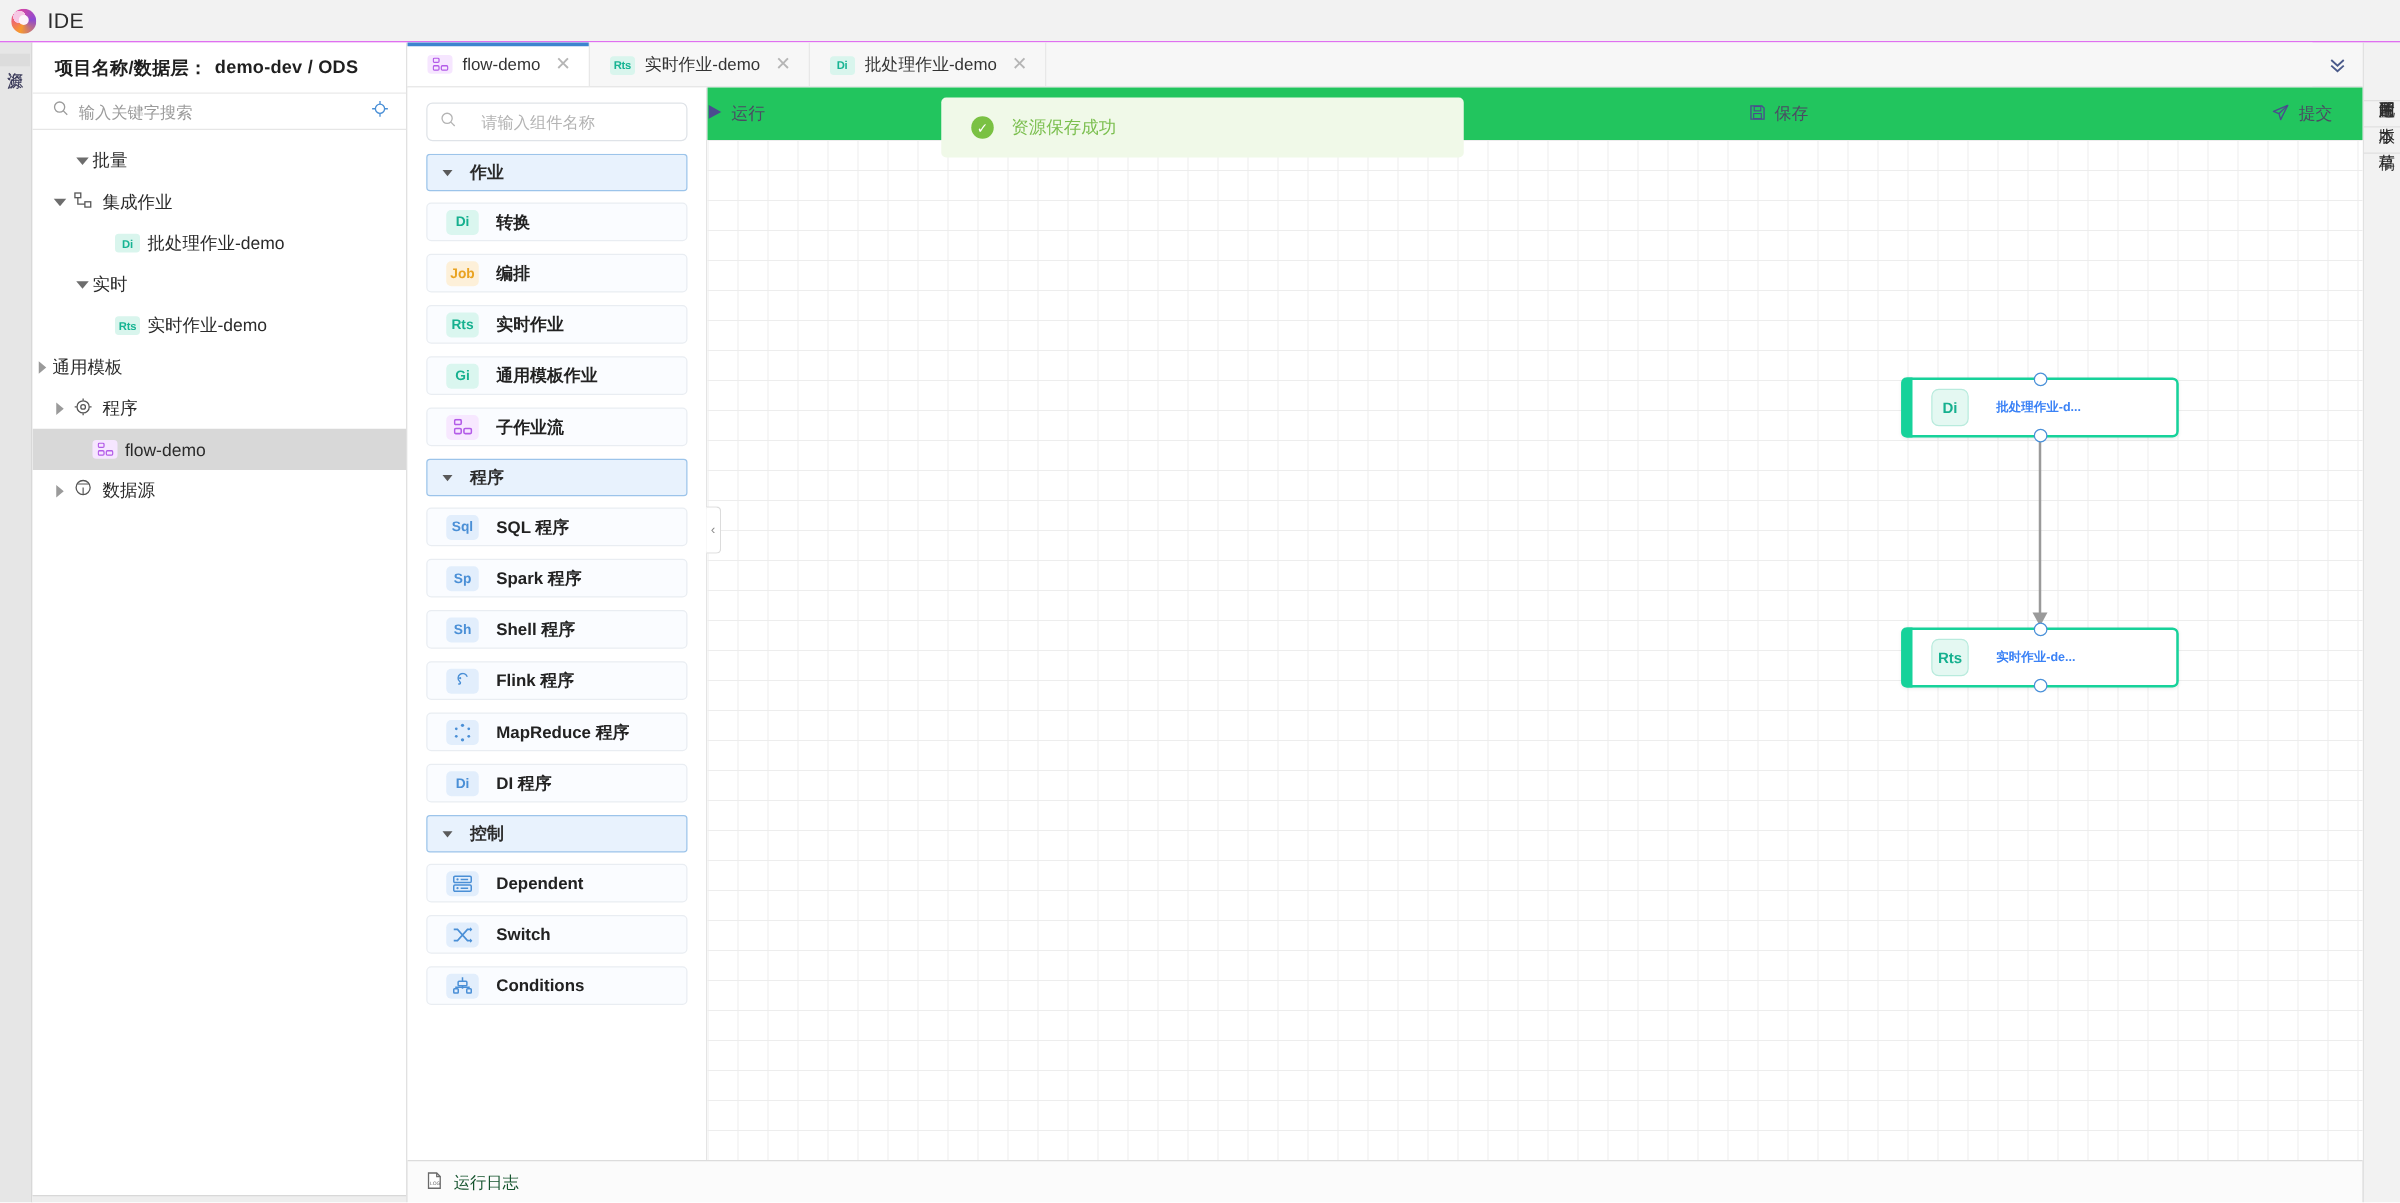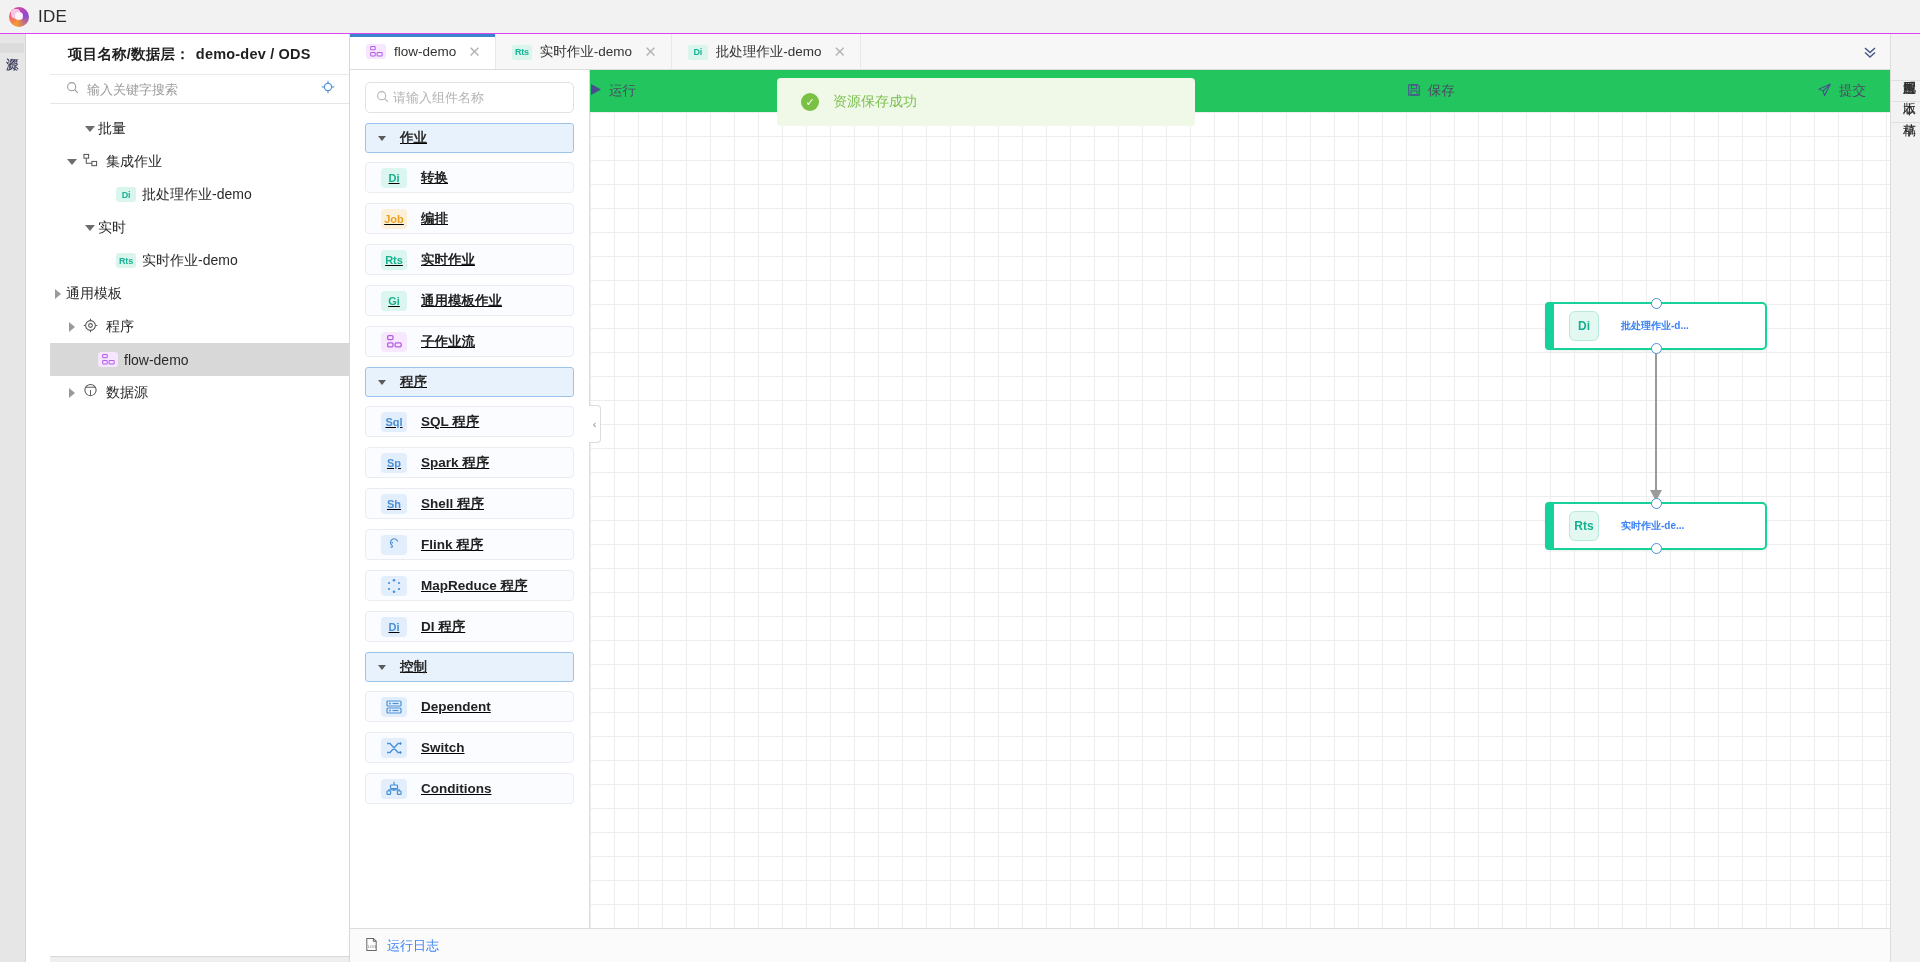--- a/index.html
+++ b/index.html
@@ -48,21 +48,20 @@
     background: #dcdcdc;
   }
 
   
   .explorer {
     width: 300px; flex: 0 0 300px;
     background: #fff;
     border-right: 1px solid #d8d8d8;
     display: flex; flex-direction: column;
     position: relative;
-    margin-left: 24px;
   }
   .explorer-header {
     height: 40px; flex: 0 0 40px;
     display: flex; align-items: center;
     padding: 0 0 0 18px;
     font-size: 14.5px; font-weight: bold; color: #1f1f1f;
     letter-spacing: .2px;
   }
   .explorer-header .proj { margin-left: 6px; }
   .search-row {
@@ -135,28 +134,28 @@
 
   
   .palette {
     width: 240px; flex: 0 0 240px;
     border-right: 1px solid #dcdcdc; background: #fff;
     display:flex; flex-direction:column; min-height:0;
   }
   .palette-search {
     margin: 12px 15px 10px 15px;
     height: 31px; border: 1px solid #dfe3e8; border-radius: 5px;
-    display: flex; align-items: center; gap: 4px; padding: 0 10px;
+    display: flex; align-items: center; gap: 20px; padding: 0 10px;
   }
   .palette-search input {
     border:none; outline:none; font-size:13px; font-family:inherit;
     background:transparent; width:100%; color:#333;
   }
   .palette-search input::placeholder { color:#b4b4b4; }
-  .palette-list { flex:1 1 auto; overflow:auto; padding: 0 15px 14px 15px; text-decoration: underline; }
+  .palette-list { flex:1 1 auto; overflow:auto; padding: 0 15px 14px 15px; }
   .group-header {
     height: 30px; margin-bottom: 9px;
     background: #e8f2fd; border: 1px solid #9cc4ea; border-radius: 3px;
     display:flex; align-items:center; gap: 14px; padding-left: 12px;
     font-size: 13.5px; font-weight: bold; color: #2b2b2b; cursor: pointer;
   }
   .group-header .gcaret { width:0;height:0;border-left:4.5px solid transparent;border-right:4.5px solid transparent;border-top:5.5px solid #5a5a5a; }
   .comp-item {
     height: 31px; margin-bottom: 10px;
     background: #fafcff; border: 1px solid #e9edf2; border-radius: 4px;
@@ -237,21 +236,21 @@
   }
   .port.top { top:-6px; }
   .port.bottom { bottom:-6px; }
   .edge-svg { position:absolute; left:0; top:0; width:100%; height:100%; pointer-events:none; }
 
   
   .logbar {
     height: 34px; flex: 0 0 34px;
     border-top: 1px solid #dcdcdc; background:#fbfbfb;
     display:flex; align-items:center; gap:8px; padding-left: 14px;
-    font-size:13px; color:#3b82f6; cursor:pointer;
+    font-size:13px; color:#14532d; cursor:pointer;
   }
 
   
   .rail-right {
     width: 30px; flex: 0 0 30px;
     background:#f2f2f2; border-left:1px solid #dcdcdc;
     display:flex; flex-direction:column; align-items:center; padding-top: 28px; gap: 2px;
   }
   .rail-right .ritem {
     writing-mode: vertical-rl; text-orientation: upright;

